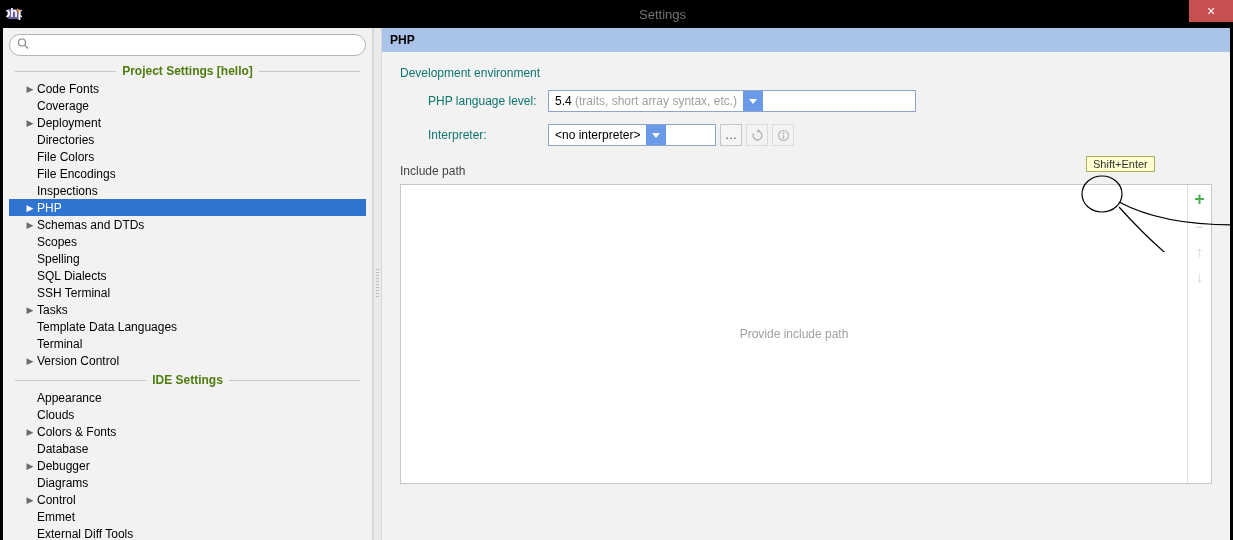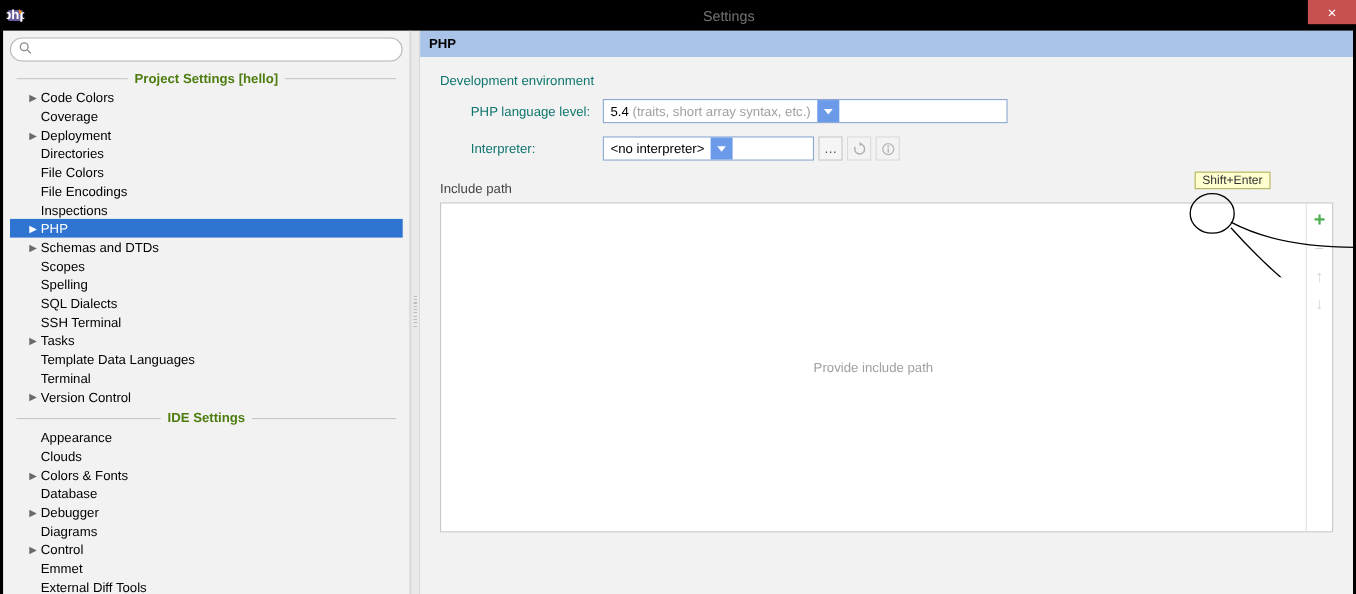--- a/index.html
+++ b/index.html
@@ -36,21 +36,21 @@
 .main { flex: 1; display: flex; flex-direction: column; }
 .main-header { background: #a9c4e8; height: 24px; display: flex; align-items: center; padding: 0 8px; color: #000; font-weight: bold; }
 .main-body { flex: 1; background: #f2f2f2; padding: 14px 18px; position: relative; }
 
 .section-title { color: #0f766e; margin-bottom: 10px; }
 .form-row { display: flex; align-items: center; margin: 6px 0 12px 28px; }
 .form-row .lbl { width: 120px; color: #0f766e; }
 
 .combo { position: relative; display: inline-flex; align-items: center; height: 22px; border: 1px solid #8aa6cf; background: #fff; }
 .combo.lang { width: 368px; }
-.combo.interp { width: 192px; }
+.combo.interp { width: 168px; }
 .combo .val { padding: 0 6px; color: #000; white-space: nowrap; overflow: hidden; }
 .combo .hint { color: #a0a0a0; }
 .combo .arrow { width: 20px; height: 100%; background: #6b9be8; display: flex; align-items: center; justify-content: center; }
 .combo .arrow::after { content: ""; border-left: 4px solid transparent; border-right: 4px solid transparent; border-top: 5px solid #fff; }
 
 .iconbtn { width: 22px; height: 22px; border: 1px solid #c7c7c7; background: #f5f5f5; margin-left: 4px; display: inline-flex; align-items: center; justify-content: center; color: #555; cursor: pointer; }
 .iconbtn.disabled { opacity: 0.55; cursor: default; }
 
 .tooltip { position: absolute; background: #ffffcf; border: 1px solid #b0b060; padding: 1px 6px; font-size: 11px; color: #333; top: 104px; left: 704px; z-index: 10; }
 
@@ -91,21 +91,21 @@
             <circle cx="5" cy="5" r="3.5" fill="none" stroke="#888" stroke-width="1.2"></circle>
             <line x1="8" y1="8" x2="11" y2="11" stroke="#888" stroke-width="1.2"></line>
           </svg>
       </span>
       <input type="text" placeholder="" style="">
     </div>
     <div class="tree" id="tree">
         <div class="section-header">Project Settings [hello]</div>
         <div class="tree-item">
           <span class="tw">▶</span>
-          <span>Code Colors</span>
+          <span>Code Fonts</span>
         </div>
         <div class="tree-item">
           <span class="tw"></span>
           <span>Coverage</span>
         </div>
         <div class="tree-item">
           <span class="tw">▶</span>
           <span>Deployment</span>
         </div>
         <div class="tree-item">

